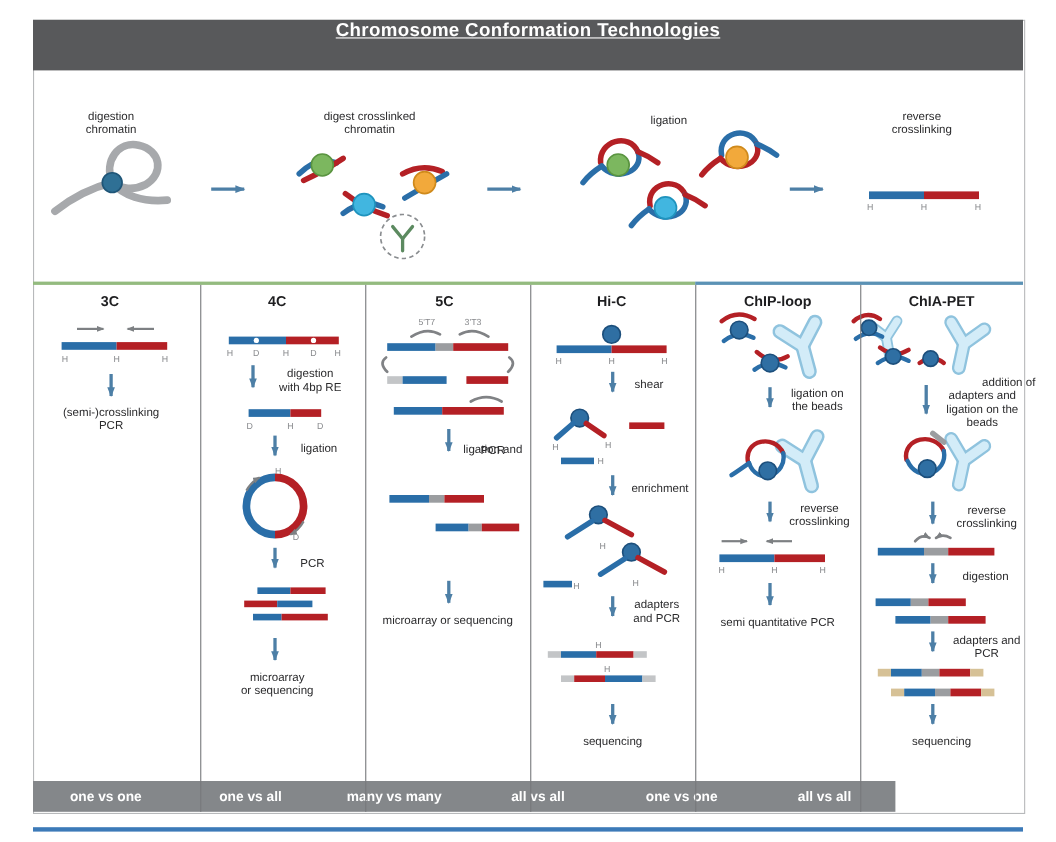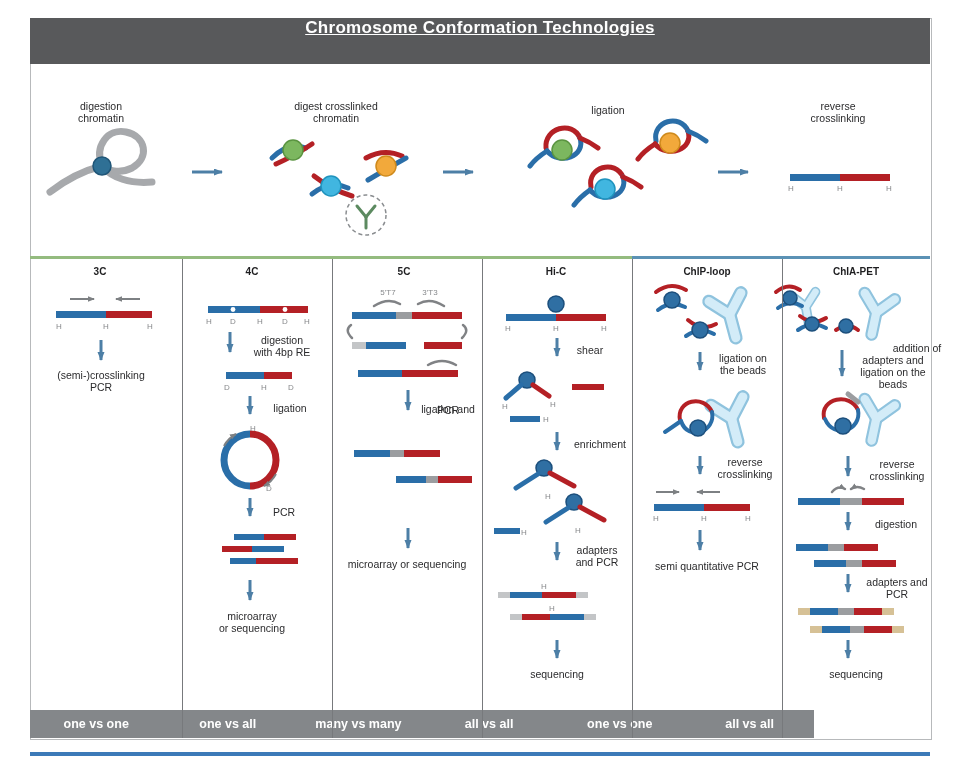--- a/index.html
+++ b/index.html
@@ -8,21 +8,21 @@
   .frame{position:absolute;left:30px;top:18px;width:900px;height:720px;border:1px solid #b7b9bb;}
   .titlebar{position:absolute;left:30px;top:18px;width:900px;height:46px;background:#58595b;color:#fff;
     font-size:17px;font-weight:bold;letter-spacing:.3px;display:flex;align-items:flex-start;justify-content:center;text-decoration:underline;}
   .accent-green{position:absolute;left:30px;top:256px;width:602px;height:3px;background:#94bb7f;}
   .accent-blue{position:absolute;left:632px;top:256px;width:298px;height:3px;background:#5b92b5;}
   .vline{position:absolute;top:259px;width:1px;height:479px;background:#77797c;z-index:3;}
   .footerbar{position:absolute;left:30px;top:710px;width:784px;height:28px;background:#84878a;display:flex;z-index:2;}
   .fcell{color:#fff;font-weight:bold;font-size:12.5px;display:flex;align-items:center;justify-content:center;}
   .bottomline{position:absolute;left:30px;top:752px;width:900px;height:4px;background:#3c7ab8;}
   .lbl{position:absolute;font-size:10.5px;color:#2b2b2d;line-height:12px;white-space:nowrap;transform:translateX(-50%);text-align:center;}
-  .col-title{position:absolute;font-size:10px;font-weight:bold;color:#1e1e20;transform:translateX(-50%);}
+  .col-title{position:absolute;font-size:13px;font-weight:bold;color:#1e1e20;transform:translateX(-50%);}
   .h{position:absolute;font-size:8px;color:#87898c;width:10px;margin-left:-5px;text-align:center;line-height:9px;}
   .t{width:26px;margin-left:-13px;}
   svg{position:absolute;left:0;top:0;}
   .chrom{stroke:#a7a9ac;stroke-width:7;fill:none;stroke-linecap:round;}
   .flow{stroke:#4d7fa6;stroke-width:3;fill:none;}
   .primer{stroke:#7d8083;stroke-width:2;fill:none;}
   .hook{stroke:#808285;stroke-width:2.5;fill:none;stroke-linecap:round;}
   .sb{stroke:#2a6ea8;stroke-width:5;fill:none;stroke-linecap:round;}
   .sr{stroke:#b42025;stroke-width:5;fill:none;stroke-linecap:round;}
   .sb4{stroke:#2a6ea8;stroke-width:4;fill:none;stroke-linecap:round;}

